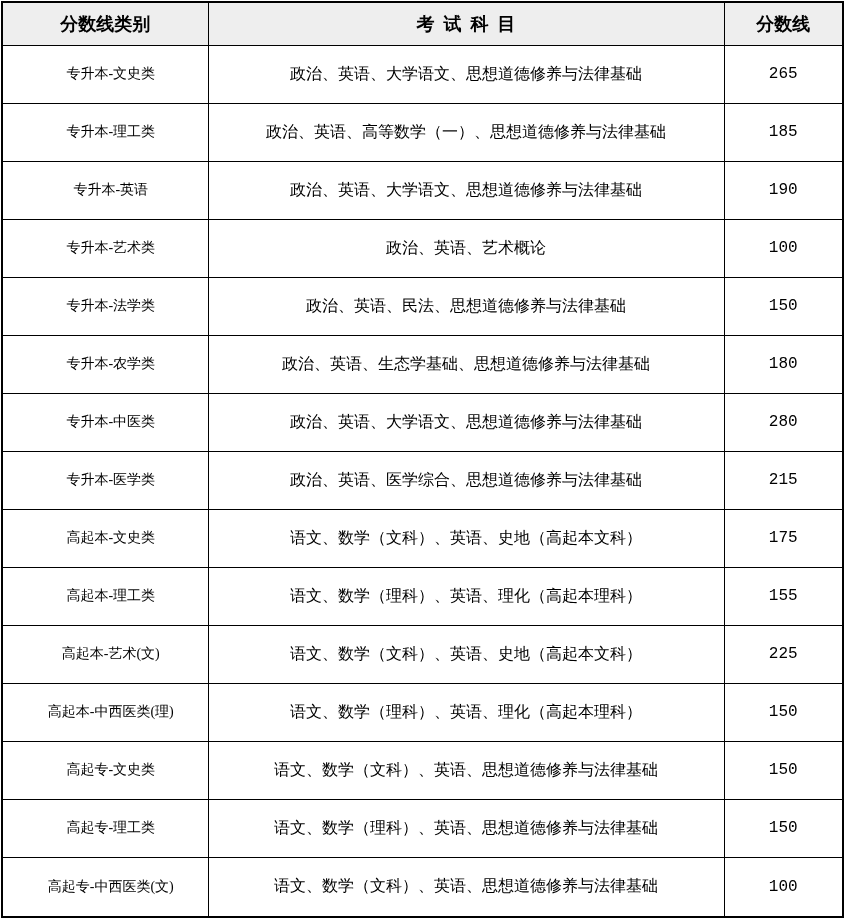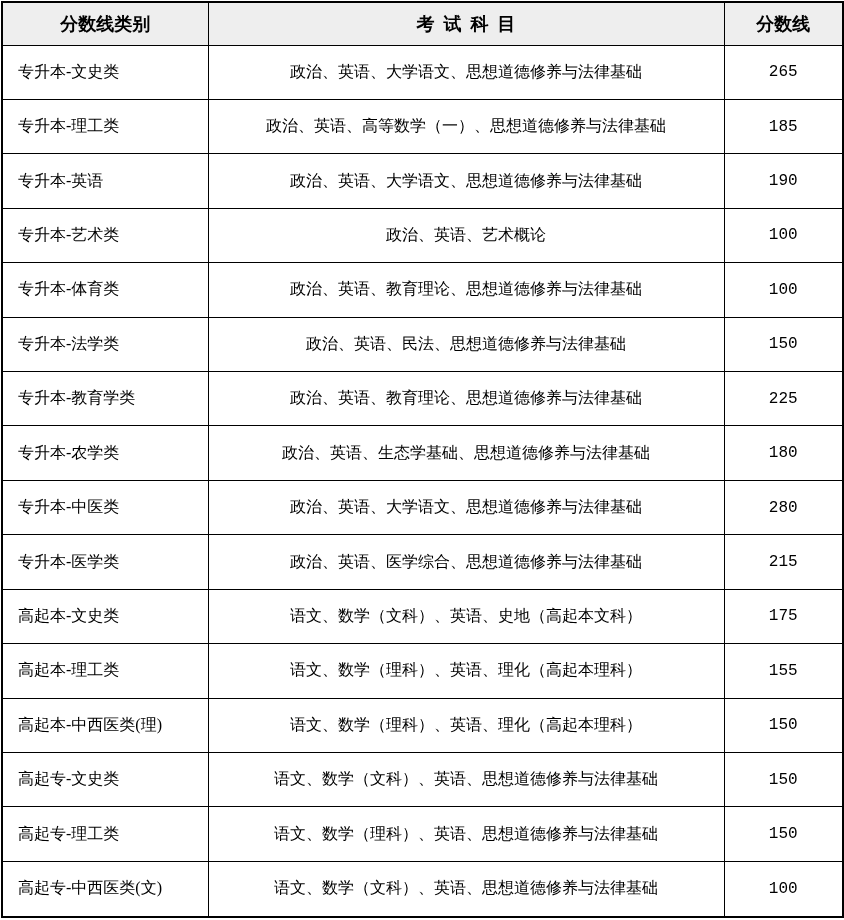--- a/index.html
+++ b/index.html
@@ -37,23 +37,23 @@
   }
   thead tr { height: 43px; }
   thead th {
     background: #eeeeee;
     font-weight: bold;
     font-size: 18px;
     text-align: center;
     padding: 0;
   }
   td.category {
-    text-align: left;
+    text-align: center;
     padding: 0 4px 0 15px;
-    font-size: 16px;
+    font-size: 14px;
   }
   td.subjects {
     text-align: center;
     padding: 0 4px;
     font-size: 16px;
   }
   td.score {
     text-align: center;
     padding: 0 4px;
     font-size: 16px;
@@ -92,33 +92,23 @@
           <td class="category">专升本-英语</td>
           <td class="subjects">政治、英语、大学语文、思想道德修养与法律基础</td>
           <td class="score">190</td>
         </tr>
         <tr>
           <td class="category">专升本-艺术类</td>
           <td class="subjects">政治、英语、艺术概论</td>
           <td class="score">100</td>
         </tr>
         <tr>
-          <td class="category">专升本-体育类</td>
-          <td class="subjects">政治、英语、教育理论、思想道德修养与法律基础</td>
-          <td class="score">100</td>
-        </tr>
-        <tr>
           <td class="category">专升本-法学类</td>
           <td class="subjects">政治、英语、民法、思想道德修养与法律基础</td>
           <td class="score">150</td>
-        </tr>
-        <tr>
-          <td class="category">专升本-教育学类</td>
-          <td class="subjects">政治、英语、教育理论、思想道德修养与法律基础</td>
-          <td class="score">225</td>
         </tr>
         <tr>
           <td class="category">专升本-农学类</td>
           <td class="subjects">政治、英语、生态学基础、思想道德修养与法律基础</td>
           <td class="score">180</td>
         </tr>
         <tr>
           <td class="category">专升本-中医类</td>
           <td class="subjects">政治、英语、大学语文、思想道德修养与法律基础</td>
           <td class="score">280</td>
@@ -132,20 +122,25 @@
           <td class="category">高起本-文史类</td>
           <td class="subjects">语文、数学（文科）、英语、史地（高起本文科）</td>
           <td class="score">175</td>
         </tr>
         <tr>
           <td class="category">高起本-理工类</td>
           <td class="subjects">语文、数学（理科）、英语、理化（高起本理科）</td>
           <td class="score">155</td>
         </tr>
         <tr>
+          <td class="category">高起本-艺术(文)</td>
+          <td class="subjects">语文、数学（文科）、英语、史地（高起本文科）</td>
+          <td class="score">225</td>
+        </tr>
+        <tr>
           <td class="category">高起本-中西医类(理)</td>
           <td class="subjects">语文、数学（理科）、英语、理化（高起本理科）</td>
           <td class="score">150</td>
         </tr>
         <tr>
           <td class="category">高起专-文史类</td>
           <td class="subjects">语文、数学（文科）、英语、思想道德修养与法律基础</td>
           <td class="score">150</td>
         </tr>
         <tr>

